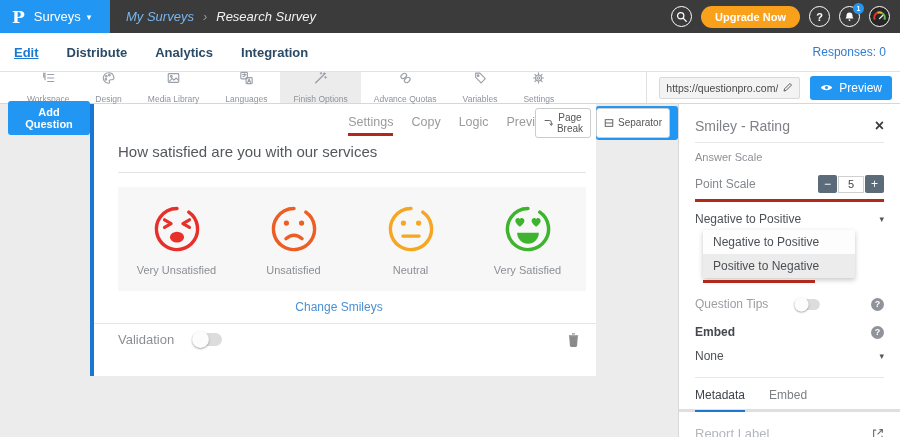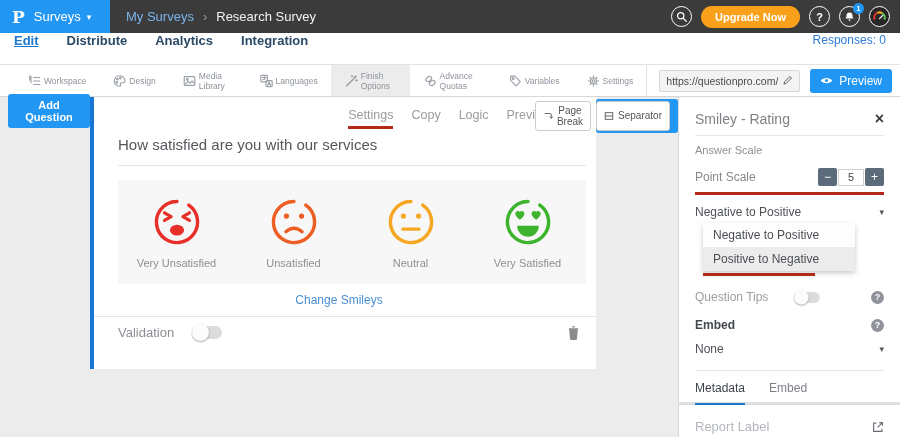--- a/index.html
+++ b/index.html
@@ -6,39 +6,39 @@
   html,body { width:900px; height:437px; overflow:hidden; }
   body { font-family:"Liberation Sans",sans-serif; background:#ececec; font-size:12px; color:#555; }
   svg { display:block; }
 
   
   .topbar { height:33px; background:#3b3b3b; display:flex; align-items:center; }
   .logo-area { background:#2196f3; height:33px; width:110px; display:flex; align-items:center; gap:9px; padding:0 12px; cursor:pointer; }
   .logo-p { color:#fff; font-weight:bold; font-size:17px; font-family:"DejaVu Serif",serif; }
   .app-menu { color:#fff; font-size:13px; display:flex; align-items:center; gap:6px; }
   .app-menu .caret { font-size:9px; }
-  .breadcrumb { display:flex; align-items:center; gap:9px; margin-left:16px; font-size:13px; }
+  .breadcrumb { display:flex; align-items:center; gap:9px; margin-left:16px; font-size:13px;font-style:italic; }
   .crumb-link { color:#79b5ee; }
   .crumb-sep { color:#9b9b9b; font-size:13px; }
   .crumb-current { color:#f2f2f2; }
   .topbar-right { margin-left:auto; display:flex; align-items:center; gap:9px; padding-right:10px; }
   .circle-btn { width:21px; height:21px; border:1.5px solid #fff; border-radius:50%; display:flex; align-items:center; justify-content:center; color:#fff; font-size:11px; font-weight:bold; cursor:pointer; position:relative; }
   .upgrade-btn { background:#f9a11b; color:#fff; border:none; border-radius:13px; font-size:11px; font-weight:bold; padding:5px 14px; cursor:pointer; font-family:inherit; }
   .badge { position:absolute; top:-4px; right:-5px; background:#2196f3; color:#fff; width:11px; height:11px; border-radius:50%; font-size:7px; font-weight:bold; line-height:11px; text-align:center; }
   .avatar { background:#262626; overflow:hidden; }
 
   
-  .navrow { height:32px; background:#fff; border-bottom:1px solid #e2e2e2; display:flex; align-items:flex-start; padding:0 14px; gap:28px; }
+  .navrow { height:39px; background:#fff; border-bottom:1px solid #e2e2e2; display:flex; align-items:center; padding:12px 14px; gap:28px; }
   .nav-item { font-size:13px; font-weight:bold; color:#2b4a66; cursor:pointer; }
   .nav-item.active { color:#1e78d0; text-decoration:underline; }
   .responses { margin-left:auto; color:#2e7cd6; font-size:12px; }
 
   
   .toolbar { height:32px; background:#fff; border-bottom:1px solid #d7d7d7; display:flex; align-items:stretch; padding-left:14px; }
-  .tool { display:flex; align-items:center; justify-content:center; gap:2px; padding:0 13px; color:#8d939c; font-size:8.5px; cursor:pointer; }
+  .tool { display:flex; flex-direction:column; align-items:center; justify-content:center; gap:9px; padding:0 13px; color:#8d939c; font-size:8.5px; cursor:pointer; }
   .tool.active { background:#ececec; }
   .tool svg { stroke:#9aa0a8; fill:none; stroke-width:1.3; stroke-linecap:round; stroke-linejoin:round; }
   .toolbar-right { margin-left:auto; display:flex; align-items:center; gap:10px; border-left:1px solid #e0e0e0; padding:0 8px 0 12px; }
   .url-box { background:#f3f3f3; border:1px solid #d9d9d9; border-radius:2px; height:22px; display:flex; align-items:center; padding:0 6px; gap:4px; }
   .url-box input { border:none; background:transparent; outline:none; width:112px; font-size:10.5px; color:#4a4a4a; font-family:inherit; }
   .preview-btn { background:#2196f3; color:#fff; border:none; border-radius:3px; font-size:12px; padding:5px 10px; display:flex; align-items:center; gap:6px; cursor:pointer; font-family:inherit; }
 
   
   .content { display:flex; height:347px; }
   .main { width:678px; display:flex; flex-direction:row; background:#ececec; padding-left:8px; }

